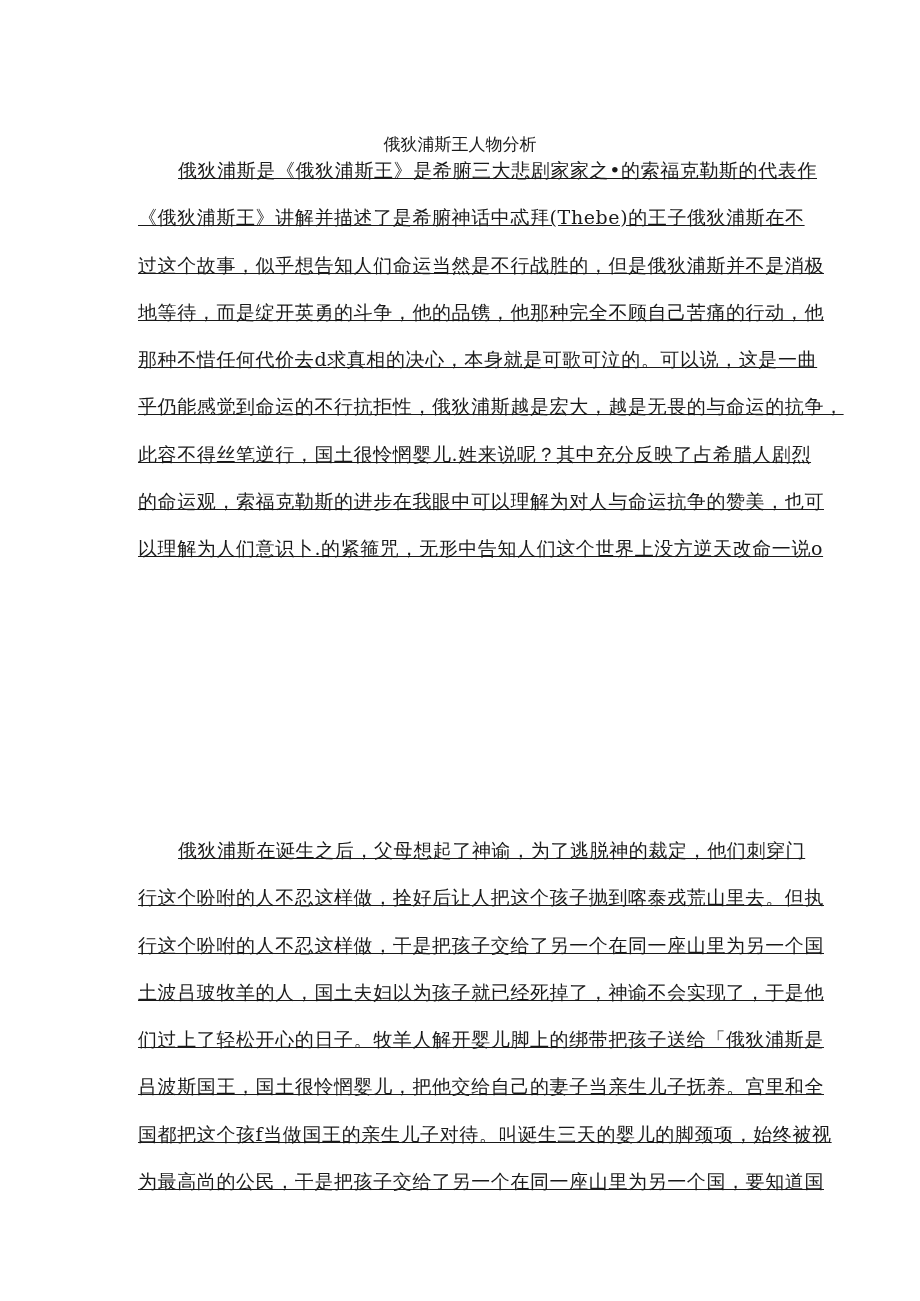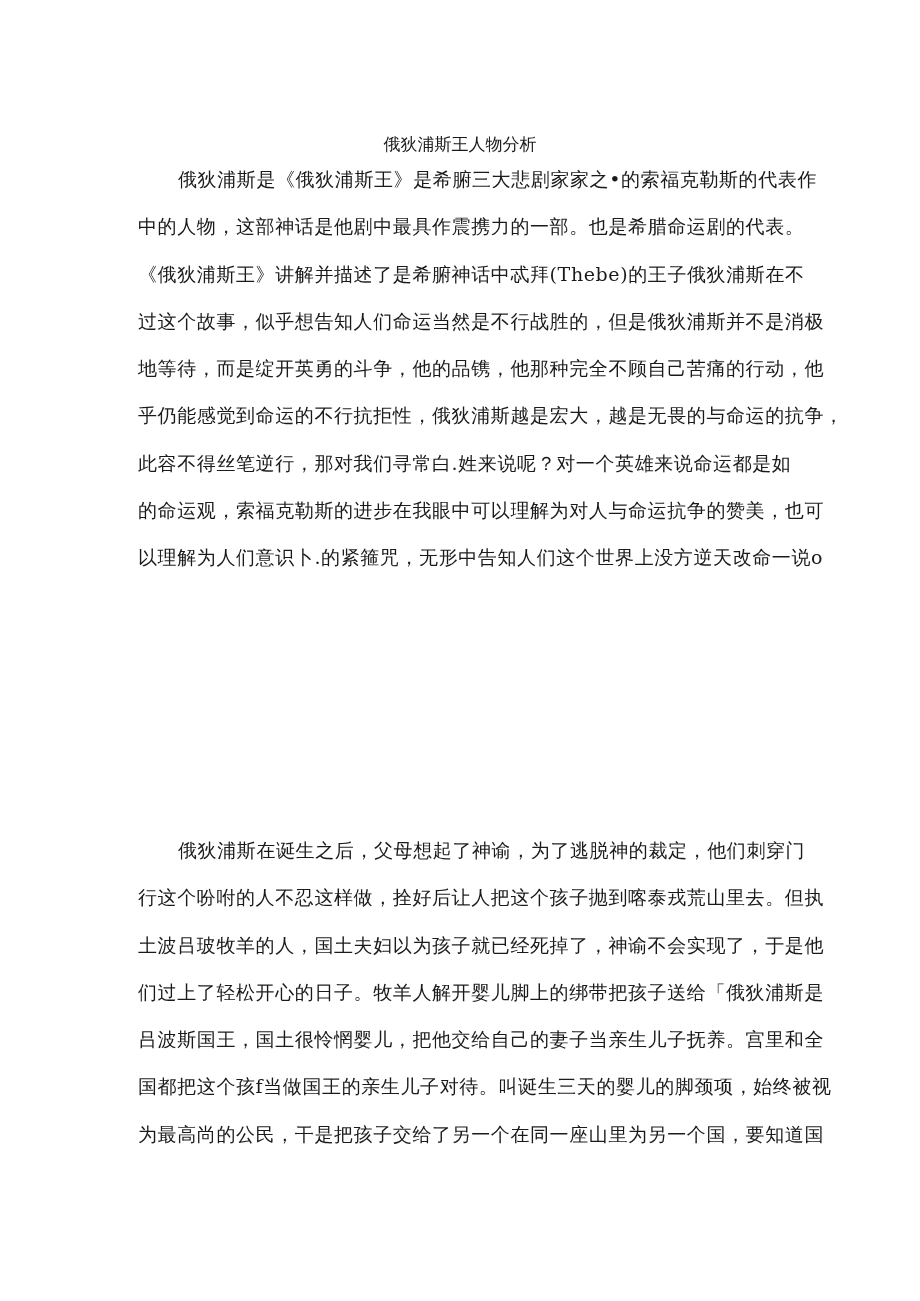--- a/index.html
+++ b/index.html
@@ -41,45 +41,46 @@
     }
     .line {
       display: block;
       height: 47.3px;
       line-height: 47.3px;
       font-size: 19px;
       white-space: nowrap;
       letter-spacing: 0.6px;
     }
     .line.indent { padding-left: 40px; }
-    #para-1 { top: 135px; }
-    #para-2 { top: 806px; }
+    #para-1 { top: 126px; text-decoration: underline; }
+    #para-2 { top: 806px; text-decoration: underline; }
   </style>
 </head>
 <body>
 
 <div class="page">
 
   <div class="title">俄狄浦斯王人物分析</div>
 
   <div class="para" id="para-1">
     <span class="line indent">俄狄浦斯是《俄狄浦斯王》是希腑三大悲剧家家之•的索福克勒斯的代表作</span>
-    <span class="line">中的人物，这部神话是他剧中最具作震携力的一部。也是希腊命运剧的代表。</span>
     <span class="line">《俄狄浦斯王》讲解并描述了是希腑神话中忒拜(Thebe)的王子俄狄浦斯在不</span>
     <span class="line">过这个故事，似乎想告知人们命运当然是不行战胜的，但是俄狄浦斯并不是消极</span>
     <span class="line">地等待，而是绽开英勇的斗争，他的品镌，他那种完全不顾自己苦痛的行动，他</span>
+    <span class="line">那种不惜任何代价去d求真相的决心，本身就是可歌可泣的。可以说，这是一曲</span>
     <span class="line">乎仍能感觉到命运的不行抗拒性，俄狄浦斯越是宏大，越是无畏的与命运的抗争，</span>
-    <span class="line">此容不得丝笔逆行，那对我们寻常白.姓来说呢？对一个英雄来说命运都是如</span>
+    <span class="line">此容不得丝笔逆行，国土很怜惘婴儿.姓来说呢？其中充分反映了占希腊人剧烈</span>
     <span class="line">的命运观，索福克勒斯的进步在我眼中可以理解为对人与命运抗争的赞美，也可</span>
     <span class="line">以理解为人们意识卜.的紧箍咒，无形中告知人们这个世界上没方逆天改命一说o</span>
   </div>
 
   <div class="para" id="para-2">
     <span class="line indent">俄狄浦斯在诞生之后，父母想起了神谕，为了逃脱神的裁定，他们刺穿门</span>
     <span class="line">行这个吩咐的人不忍这样做，拴好后让人把这个孩子抛到喀泰戎荒山里去。但执</span>
+    <span class="line">行这个吩咐的人不忍这样做，干是把孩子交给了另一个在同一座山里为另一个国</span>
     <span class="line">土波吕玻牧羊的人，国土夫妇以为孩子就已经死掉了，神谕不会实现了，于是他</span>
     <span class="line">们过上了轻松开心的日子。牧羊人解开婴儿脚上的绑带把孩子送给「俄狄浦斯是</span>
     <span class="line">吕波斯国王，国土很怜惘婴儿，把他交给自己的妻子当亲生儿子抚养。宫里和全</span>
     <span class="line">国都把这个孩f当做国王的亲生儿子对待。叫诞生三天的婴儿的脚颈项，始终被视</span>
     <span class="line">为最高尚的公民，干是把孩子交给了另一个在同一座山里为另一个国，要知道国</span>
   </div>
 
 </div>
 
 </body></html>

